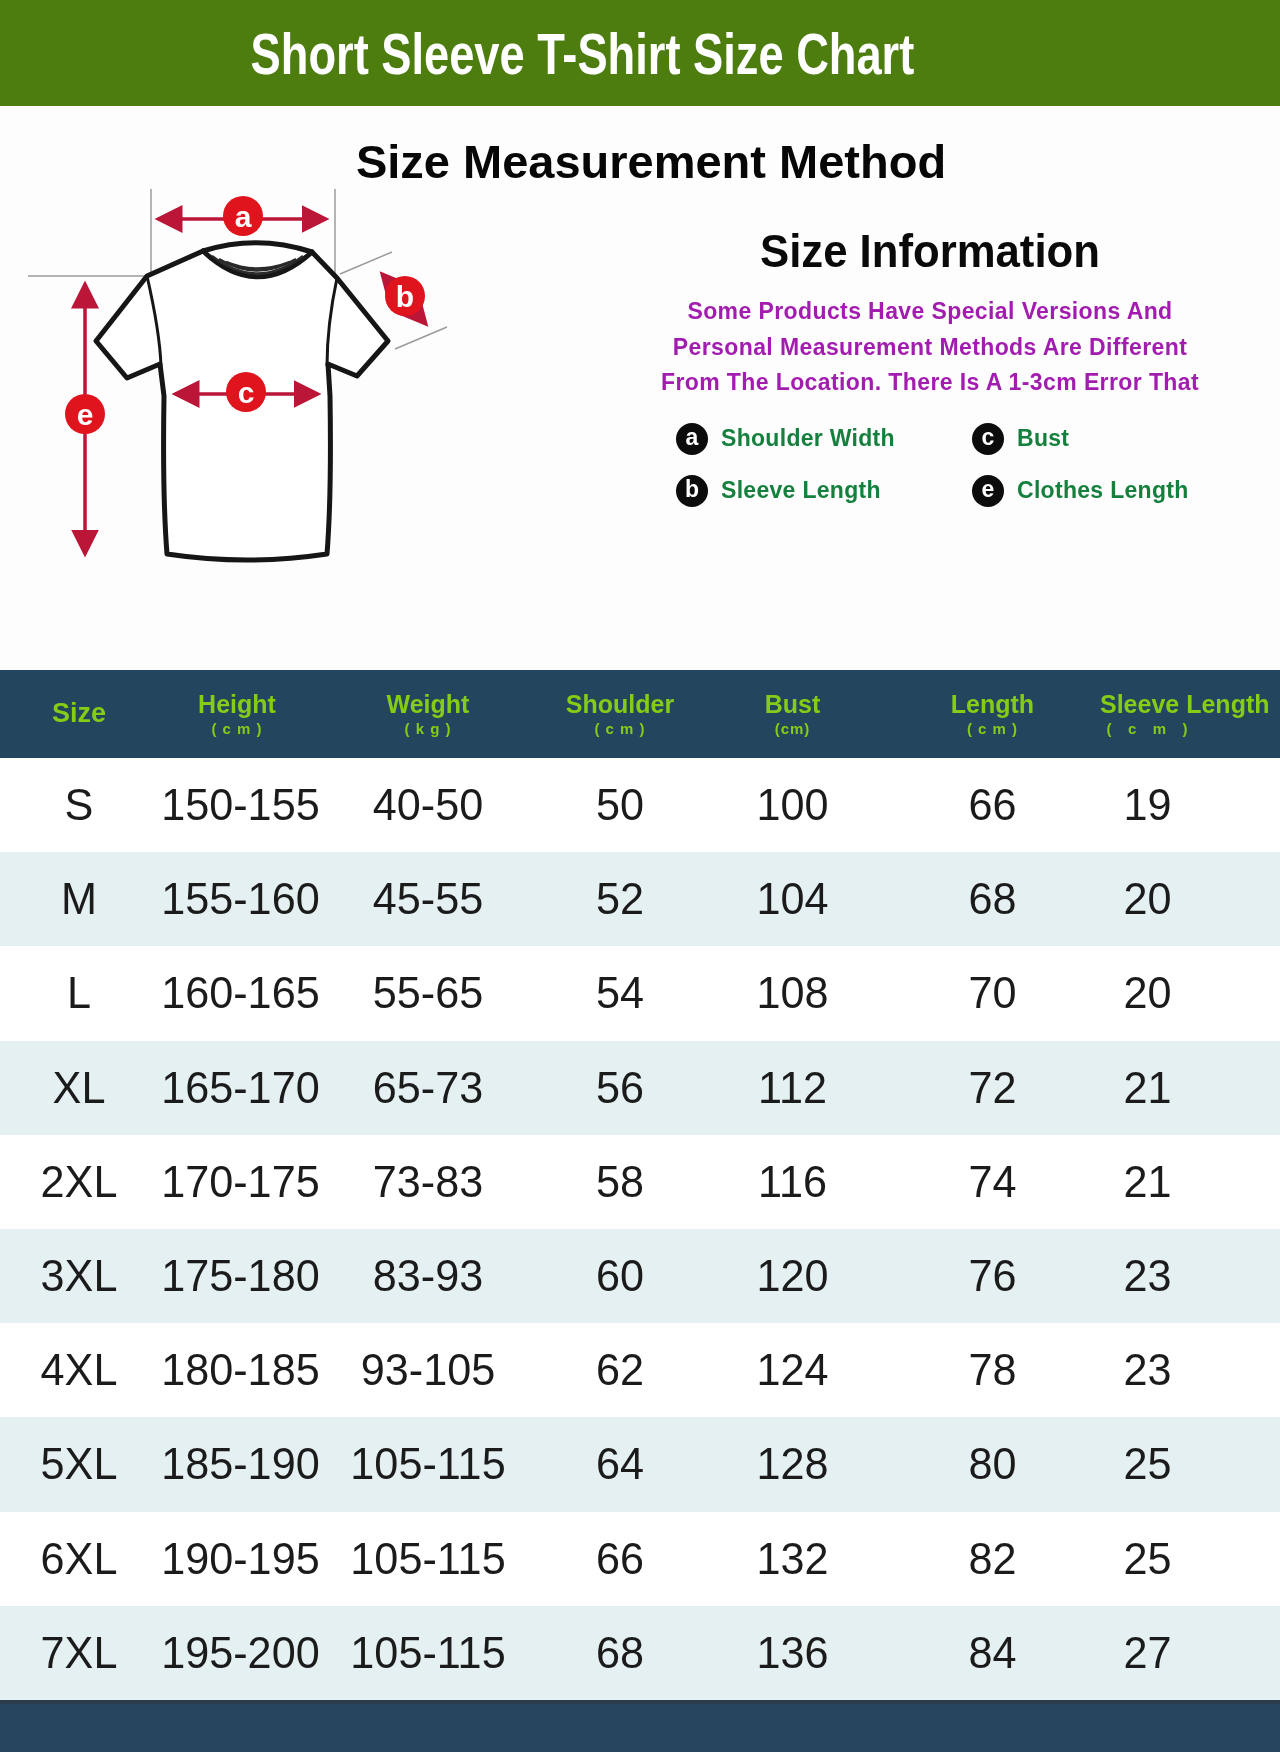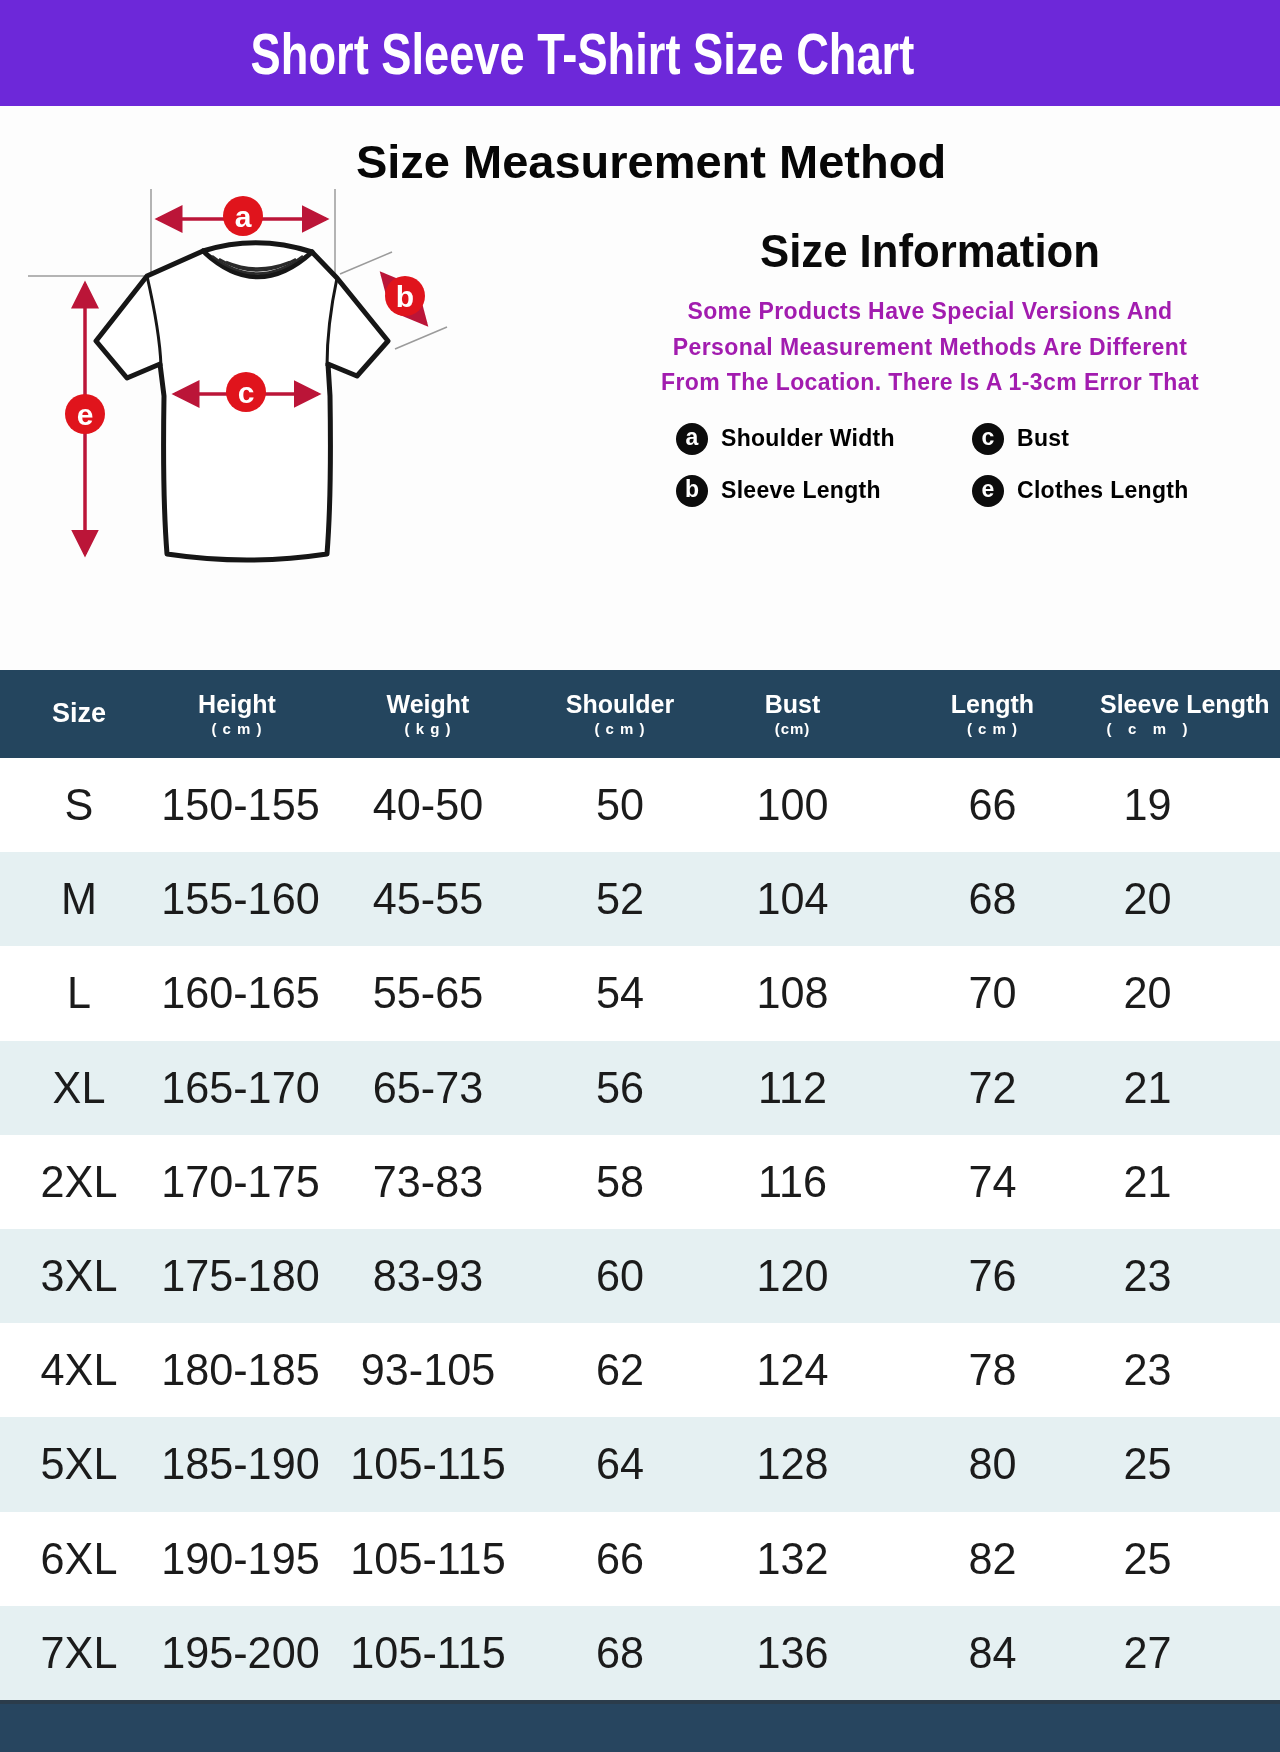--- a/index.html
+++ b/index.html
@@ -5,21 +5,21 @@
   * { margin:0; padding:0; box-sizing:border-box; }
   html,body { background:#ffffff; }
   .page {
     position:relative; width:1280px; height:1752px; margin:0 auto;
     background:#fdfdfd; overflow:hidden;
     font-family:"Liberation Sans", sans-serif; color:#161616;
   }
   
   .title-bar {
     position:absolute; left:0; top:0; width:1280px; height:106px;
-    background:#6d28d9; display:flex; align-items:center; justify-content:center;
+    background:#4d7c0f; display:flex; align-items:center; justify-content:center;
   }
   .title-bar h1 {
     color:#ffffff; font-size:58px; font-weight:700; white-space:nowrap;
     transform:translateX(-58px) scaleX(0.78); transform-origin:center;
     letter-spacing:0px;
   }
   
   .method { position:absolute; left:0; top:106px; width:1045px; height:564px; }
   .method-heading {
     position:absolute; top:28px; left:11px; width:1280px; text-align:center;
@@ -39,30 +39,30 @@
   .legend {
     margin-top:22px; display:grid; grid-template-columns:296px 1fr;
     row-gap:20px; text-align:left; padding-left:16px;
   }
   .legend-item { display:flex; align-items:center; gap:13px; }
   .legend-badge {
     width:32px; height:32px; border-radius:50%; background:#0c0c0c; color:#ffffff;
     display:flex; align-items:center; justify-content:center; flex:0 0 32px;
     font-size:23px; font-weight:700; padding-bottom:2px;
   }
-  .legend-label { font-size:23px; font-weight:700; color:#000000; letter-spacing:0.3px; white-space:nowrap; }
+  .legend-label { font-size:23px; font-weight:700; color:#15803d; letter-spacing:0.3px; white-space:nowrap; }
   
   .size-table { position:absolute; left:0; top:670px; width:1280px; }
   .t-head, .t-row {
     display:grid;
     grid-template-columns:158px 158px 224px 160px 185px 215px 95px 1fr;
     align-items:center;
   }
   .t-head { height:88px; background:#24455e; }
-  .th { text-align:center; color:#ffffff; font-weight:700; line-height:1.18; white-space:nowrap; }
+  .th { text-align:center; color:#84cc16; font-weight:700; line-height:1.18; white-space:nowrap; }
   .th .label { display:block; font-size:25px; }
   .th .unit  { display:block; font-size:15px; white-space:pre; letter-spacing:1px; }
   .th .unit:empty { display:none; }
   .th.size-col .label { font-size:27px; }
   .t-row { height:94.2px; background:#ffffff; }
   .t-row.alt { background:#e5f0f2; }
   .t-cell {
     text-align:center; font-size:45px; font-weight:400; color:#1b1b1b;
     white-space:nowrap; transform:scaleX(0.96); transform-origin:center;
   }

